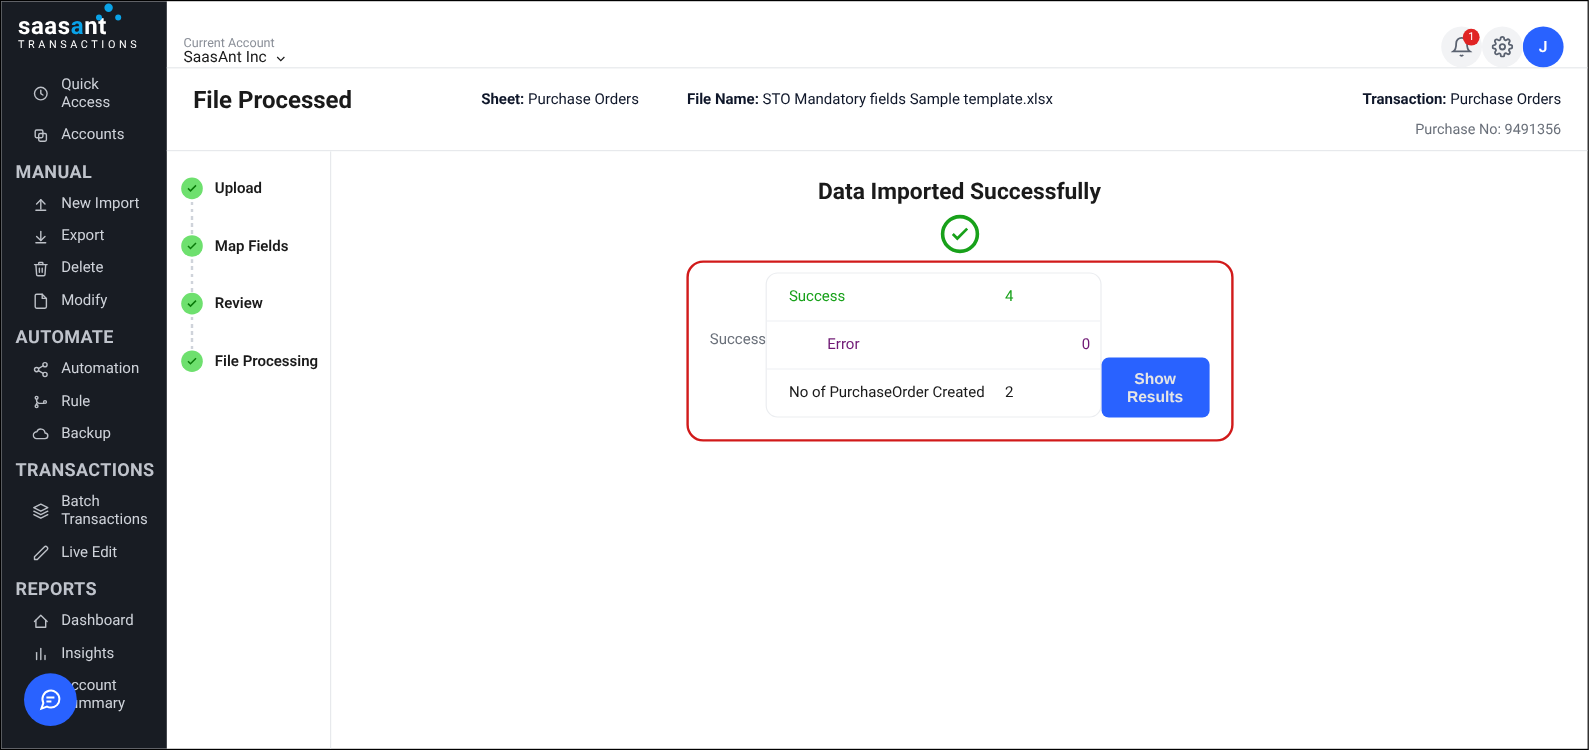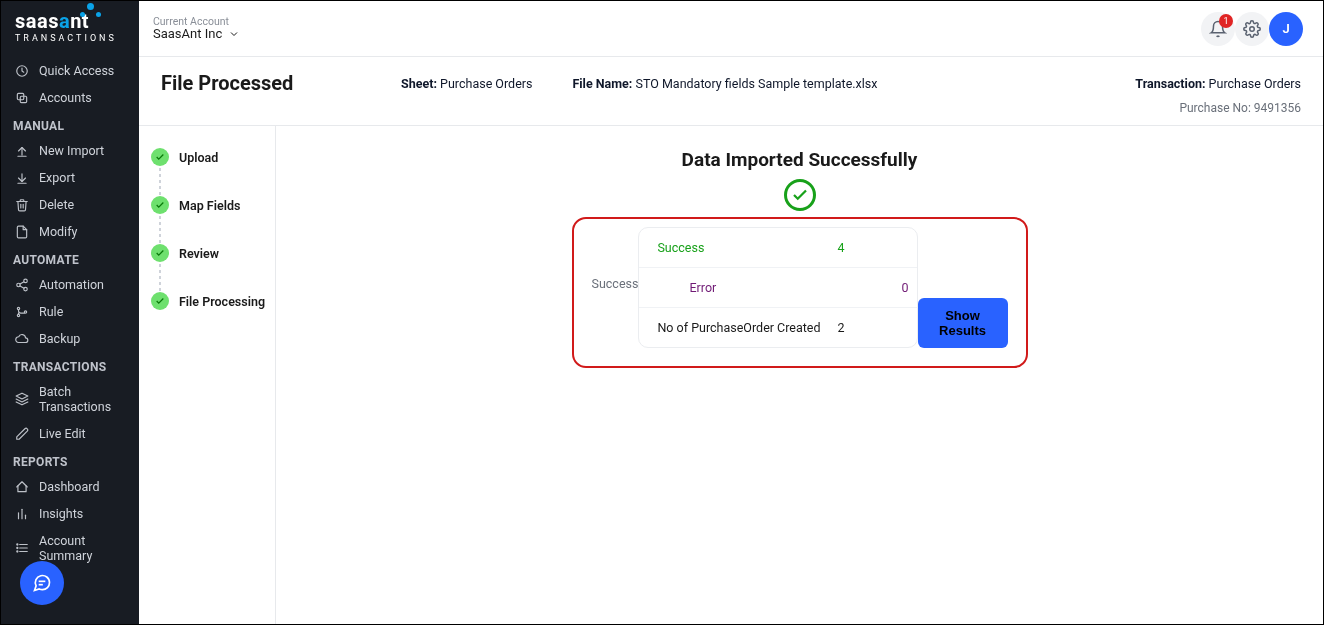--- a/index.html
+++ b/index.html
@@ -5,29 +5,29 @@
   * { box-sizing: border-box; margin: 0; padding: 0; }
   body { font-family: -apple-system, BlinkMacSystemFont, "Segoe UI", Roboto, Arial, sans-serif; font-size: 13px; color: #1a1a1a; background: #fff; width:1324px; height:625px; overflow:hidden; border:1px solid #000;}
   .app { display:flex; width:100%; height:100%; }
   
   .sidebar { width:138px; background:#181c23; color:#cfd3da; display:flex; flex-direction:column; font-size:12px; }
   .logo-wrap { padding:10px 8px 14px 14px;}
   .logo-text { font-weight:700; font-size:20px; color:#fff; line-height:1; position:relative; letter-spacing:0.5px;}
   .logo-text .blue { color:#0aa3e8;}
   .logo-sub { font-size:9px; letter-spacing:3px; color:#fff; margin-top:2px;}
   .logo-dot { width:7px;height:7px;background:#0aa3e8;border-radius:50%;position:absolute; top:-8px; left:72px; box-shadow: -8px 8px 0 -1px #0aa3e8, 8px 8px 0 -1px #0aa3e8;}
-  .nav-section-label { font-size:12px; font-weight:700; color:#bfc3cb; padding:8px 12px 4px; letter-spacing:0.3px;}
-  .nav-item { display:flex; align-items:center; gap:10px; padding:6px 14px; cursor:pointer; color:#cfd3da; font-size:12.5px;}
+  .nav-section-label { font-size:15px; font-weight:700; color:#bfc3cb; padding:8px 12px 4px; letter-spacing:0.3px;}
+  .nav-item { display:flex; align-items:center; gap:10px; padding:6px 14px; cursor:pointer; color:#cfd3da; font-size:12.5px;margin-left:12px;}
   .nav-item .ic { width:14px; height:14px; display:inline-flex; align-items:center; justify-content:center; opacity:0.9;}
   .nav-item svg { stroke:#cfd3da; }
   .chat-fab { position:absolute; left:20px; bottom:20px; width:44px; height:44px; border-radius:50%; background:#2962ff; display:flex; align-items:center; justify-content:center; cursor:pointer;}
   .chat-fab svg { stroke:#fff; fill:none;}
   
   .main { flex:1; display:flex; flex-direction:column; position:relative;}
-  .topbar { height:56px; border-bottom:1px solid #e7e9ec; display:flex; align-items:center; padding:0 20px 0 14px; }
+  .topbar { height:56px; border-bottom:1px solid #e7e9ec; display:flex; align-items:flex-end; padding:0 20px 0 14px; }
   .acct { display:flex; flex-direction:column; line-height:1.1; }
   .acct-label { font-size:10.5px; color:#8a8f98;}
   .acct-row { display:flex; align-items:center; gap:6px; font-size:13px; font-weight:400; cursor:pointer;}
   .topbar-spacer { flex:1;}
   .icon-btn { width:34px; height:34px; border-radius:50%; background:#f2f3f5; display:flex; align-items:center; justify-content:center; cursor:pointer; position:relative;}
   .icon-btn svg { stroke:#5a6270;}
   .badge { position:absolute; top:2px; right:2px; min-width:14px; height:14px; border-radius:7px; background:#e02424; color:#fff; font-size:9px; display:flex; align-items:center; justify-content:center; padding:0 3px;}
   .avatar { width:34px; height:34px; border-radius:50%; background:#2962ff; color:#fff; display:flex; align-items:center; justify-content:center; font-weight:600; cursor:pointer;}
   
   .info-row { display:flex; align-items:center; padding:14px 22px 4px; gap:40px;}
@@ -51,21 +51,21 @@
   .highlight-box { width:456px; border:2px solid #d11a1a; border-radius:14px; padding:8px 18px 18px; display:flex; flex-direction:row; align-items:center;}
   .status-label { font-size:12.5px; color:#6a707a; margin-bottom:8px;}
   .summary-card { width:410px; border:1px solid #ebedf0; border-radius:10px; overflow:hidden; background:#fff;}
   .card-header { background:#f2f5fb; padding:14px 18px; font-size:12.5px;}
   .row-kv { display:flex; padding:12px 18px; font-size:12.5px; border-top:1px solid #f0f2f5;}
   .row-kv:first-child{border-top:none;}
   .row-kv .k { flex:0 0 180px;}
   .row-kv .v { flex:1;}
   .card-body .success .k, .card-body .success .v { color:#18a11a;}
   .card-body .error .k, .card-body .error .v { color:#701a75;margin-left:32px;}
-  .show-results { align-self:flex-end; margin-top:30px; background:#2962ff; color:#000000; border:none; padding:10px 16px; border-radius:6px; font-size:13px; font-weight:600; cursor:pointer;}
+  .show-results { align-self:flex-end; margin-top:30px; background:#2962ff; color:#e5e5e5; border:none; padding:10px 16px; border-radius:6px; font-size:13px; font-weight:600; cursor:pointer;}
 </style>
 </head>
 <body>
 
 <div class="app">
 
   <aside class="sidebar">
     <div class="logo-wrap">
       <div class="logo-text">
         <span class="logo-dot"></span>

